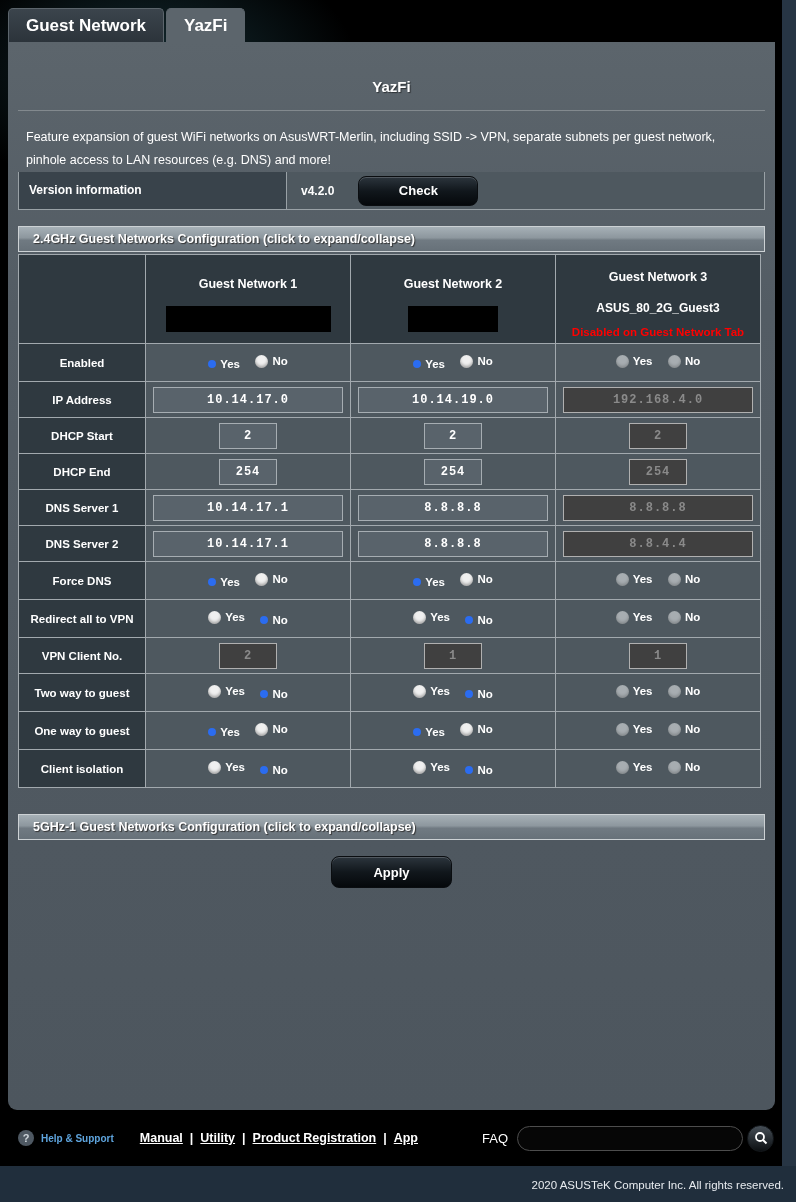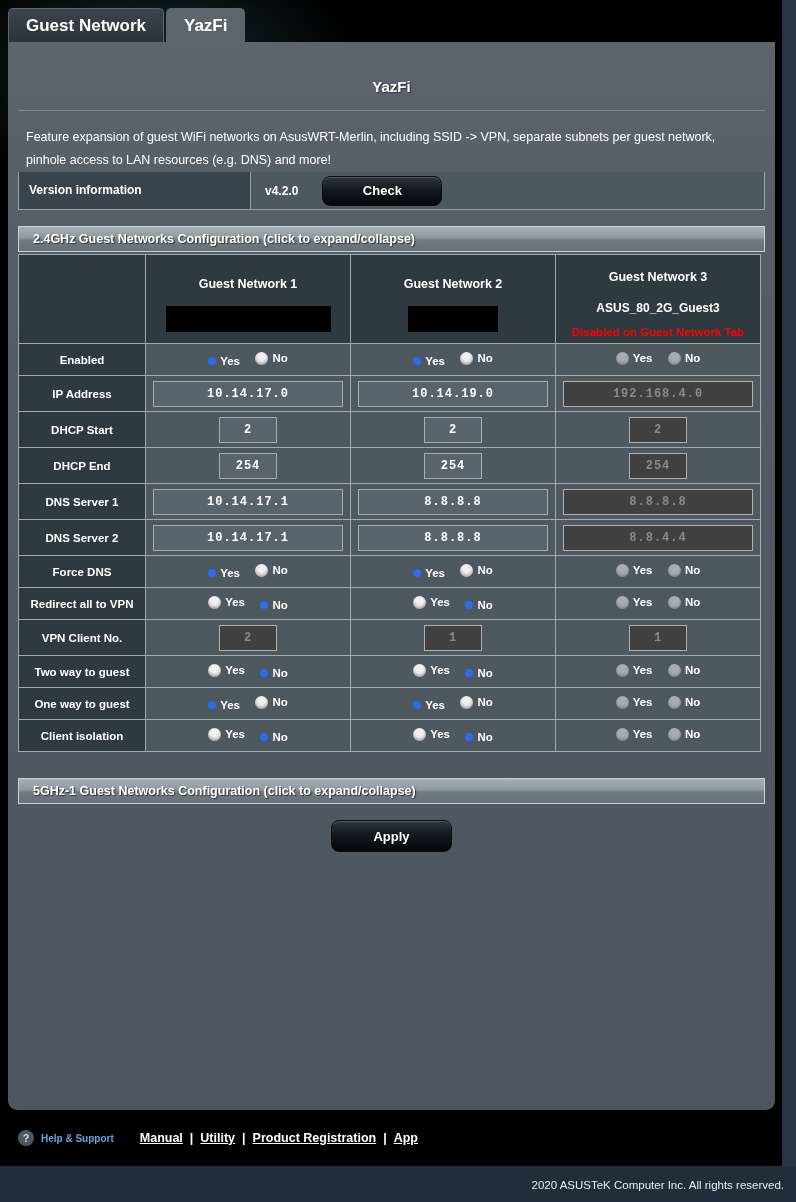--- a/index.html
+++ b/index.html
@@ -28,38 +28,38 @@
     text-shadow:1px 1px 1px rgba(0,0,0,.5); }
   .title-rule { margin-top:15px; border-top:1px solid #82898e; }
   .description { margin:15px 8px 0 8px; color:#fff; font-size:12.5px; line-height:1.85; }
 
   .section-header { margin-top:16px; height:26px; line-height:25px; padding-left:14px;
     color:#fff; font-size:12.5px; font-weight:bold; text-shadow:1px 1px 1px #333;
     background:linear-gradient(180deg,#a6b0b6 0%, #8d979e 45%, #707a82 55%, #677179 100%);
     border:1px solid #ccd1d4; cursor:pointer; }
 
   .util-row { display:flex; height:38px; border:1px solid #99a1a6; border-top:0; }
-  .util-label { width:232px; background:#39434b; border-right:1px solid #99a1a6; color:#fff;
+  .util-label { width:268px; background:#39434b; border-right:1px solid #99a1a6; color:#fff;
     font-size:12px; font-weight:bold; line-height:36px; padding-left:10px; }
   .util-value { flex:1; background:#4e585f; display:flex; align-items:center; }
   .version-value { color:#fff; font-size:12px; font-weight:bold; margin-left:14px; }
 
   .dark-btn { background:linear-gradient(180deg,#2c353d 0%, #11171c 50%, #05080b 100%);
     border:1px solid #0a0d10; border-radius:8px; color:#fff; font-family:"Liberation Sans",sans-serif;
     font-weight:bold; font-size:13px; box-shadow:inset 0 1px 0 rgba(255,255,255,.18); cursor:pointer; }
   .check-btn { width:120px; height:30px; margin-left:24px; }
   .apply-btn { display:block; width:121px; height:32px; margin:16px auto 0 auto; }
 
   table.cfg { margin-top:2px; border-collapse:collapse; table-layout:fixed; width:742px; }
   .cfg td { border:1px solid #a2a9ae; text-align:center; vertical-align:middle; }
   .col-label { width:127px; } .col-gn { width:205px; }
   .head-cell, .label-cell { background:#2f3940; color:#fff; }
   .label-cell { font-size:11.5px; font-weight:bold; }
   .data-cell { background:#4e585f; }
-  tr.r-head { height:89px; } tr.r-radio { height:32px; } tr.r-input { height:36px; }
+  tr.r-head { height:89px; } tr.r-radio { height:38px; } tr.r-input { height:36px; }
   .head-cell { vertical-align:top; padding-top:11px; }
   .gn-title { font-size:12.5px; font-weight:bold; }
   .redact { height:26px; background:#000; margin:15px auto 0 auto; }
   .redact-1 { width:165px; } .redact-2 { width:90px; }
   .gn-ssid { margin-top:17px; font-size:12px; font-weight:bold; }
   .gn-note { margin-top:10px; padding:0 6px; color:#ff0000; font-size:11.5px; font-weight:bold; line-height:1.25; }
 
   .radio-pair { display:inline-flex; align-items:center; }
   .radio-pair + .radio-pair { margin-left:11px; }
   .radio { display:inline-block; width:13px; height:13px; border-radius:50%; background:#f0f0f0;
@@ -391,18 +391,28 @@
   </div>
 
   <div class="footer">
     <div class="help-group">
       <span class="help-icon">?</span>
       <span class="help-label">Help &amp; Support</span>
     </div>
     <div class="links">
       <a>Manual</a><span class="link-sep">|</span><a>Utility</a><span class="link-sep">|</span><a>Product Registration</a><span class="link-sep">|</span><a>App</a>
     </div>
+    <div class="faq-group">
+      <span class="faq-label">FAQ</span>
+      <input class="faq-input" style="">
+      <button class="search-btn">
+        <svg width="14" height="14" viewBox="0 0 14 14">
+          <circle cx="6" cy="6" r="4" fill="none" stroke="#ffffff" stroke-width="1.8"></circle>
+          <line x1="9" y1="9" x2="12.5" y2="12.5" stroke="#ffffff" stroke-width="2"></line>
+        </svg>
+      </button>
+    </div>
   </div>
 
   <div class="bottom-strip">
     <span class="copyright">2020 ASUSTeK Computer Inc. All rights reserved.</span>
   </div>
 </div>
 
 </body></html>

